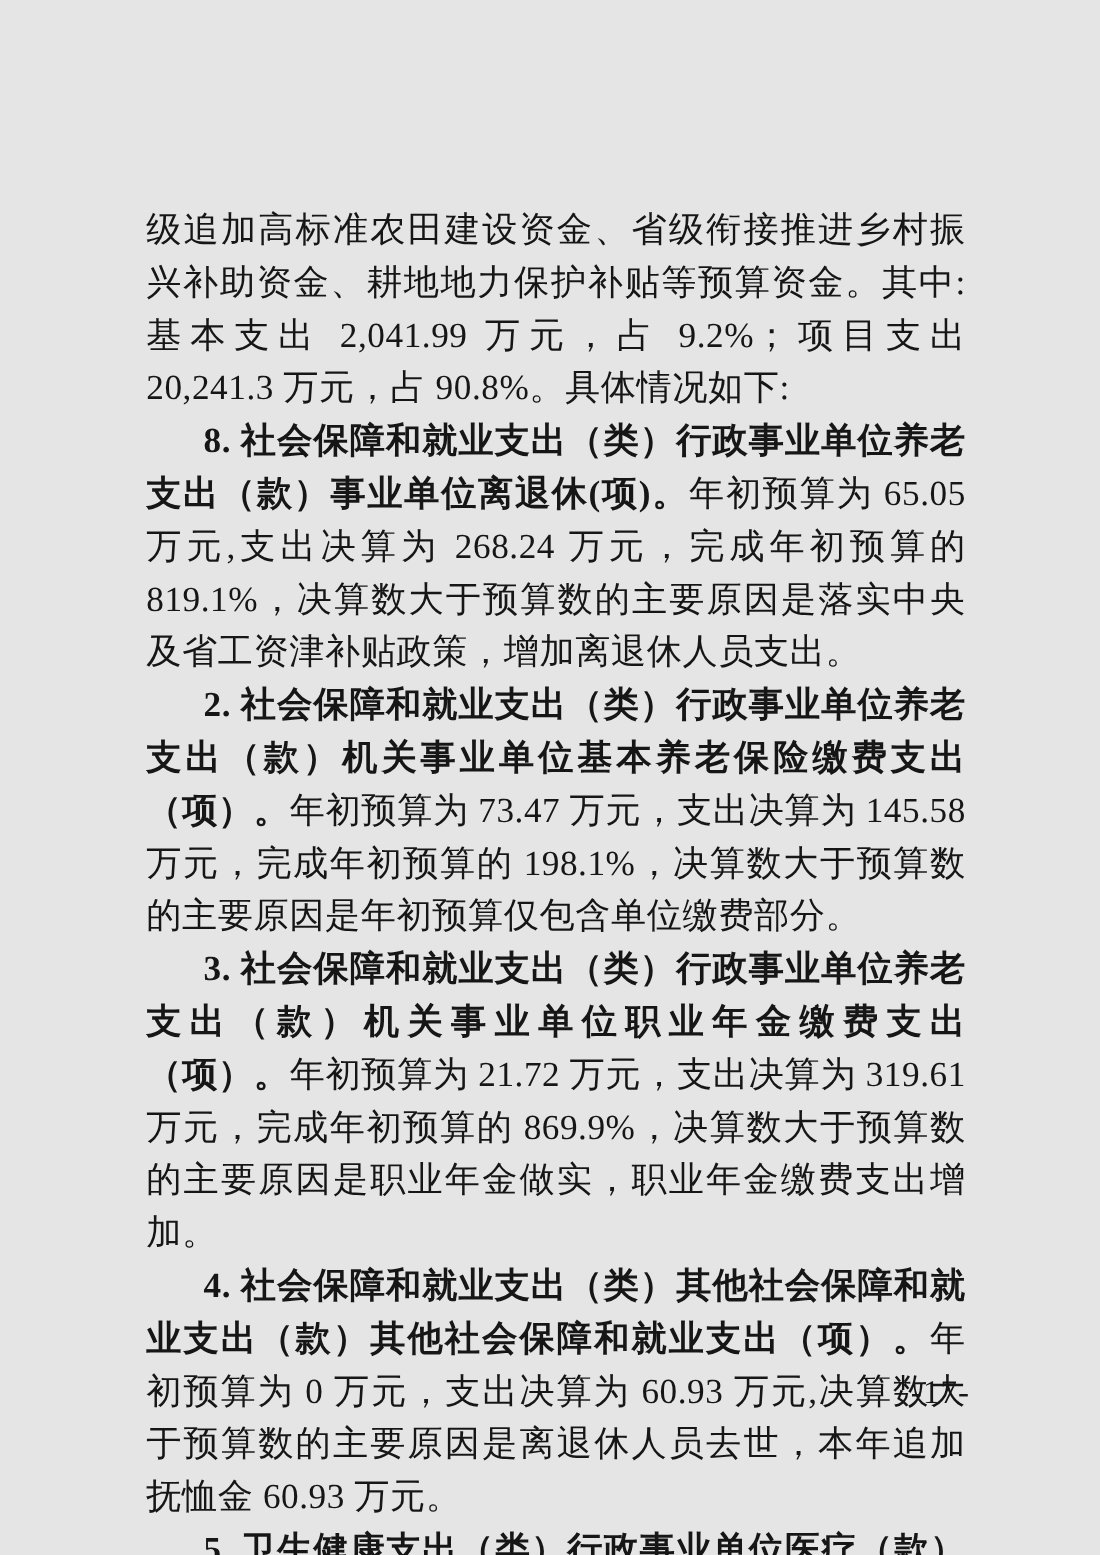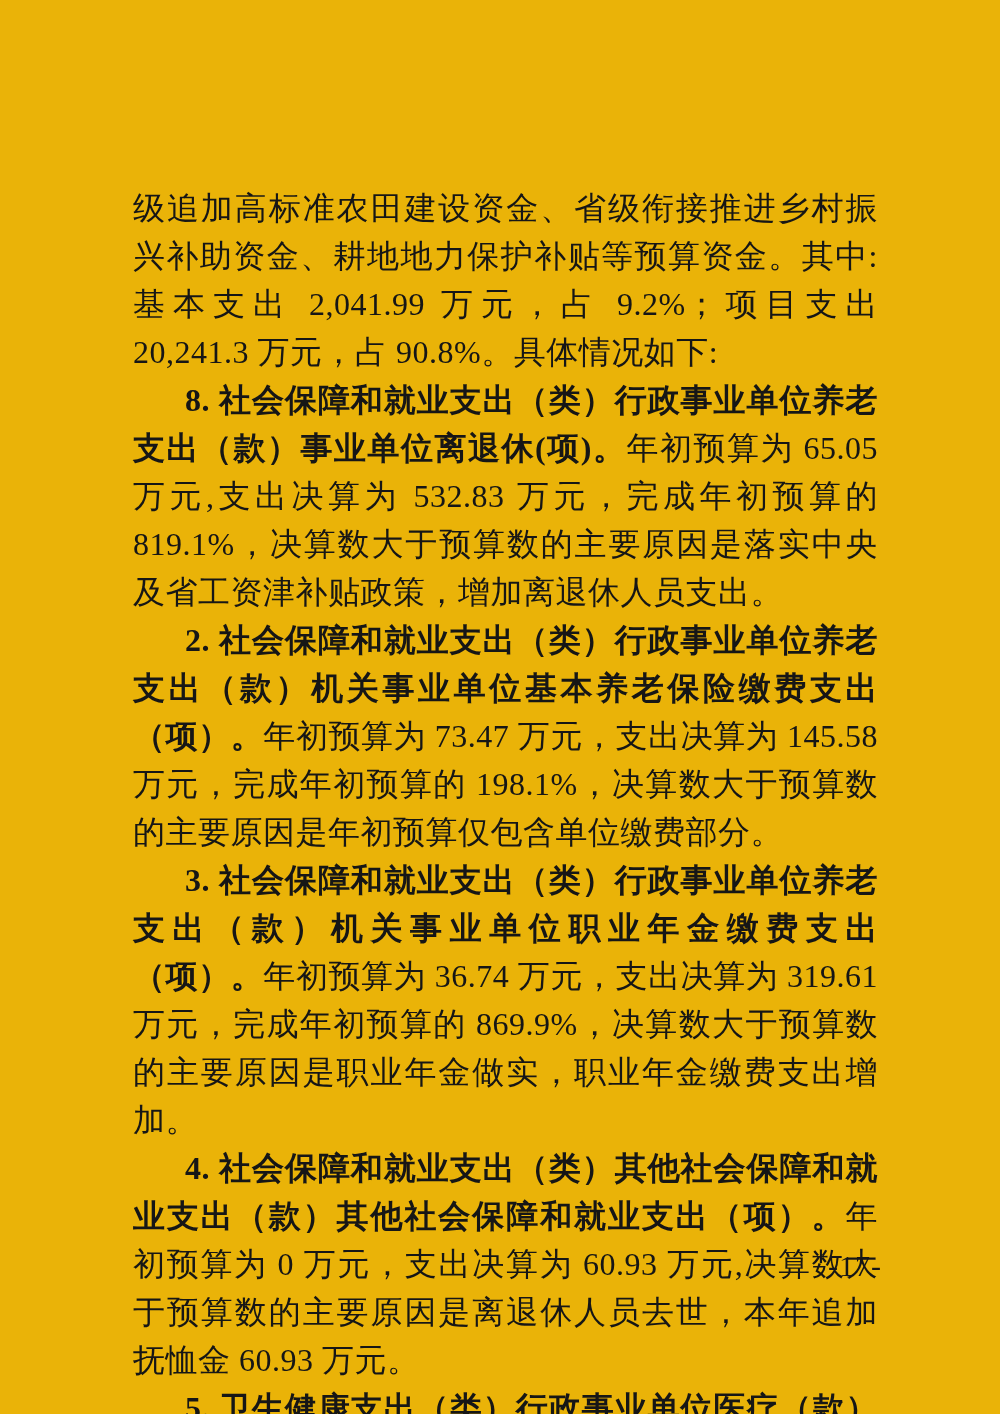--- a/index.html
+++ b/index.html
@@ -4,21 +4,21 @@
 <style>
   html, body {
     margin: 0;
     padding: 0;
     background: #ffffff;
   }
   .page {
     position: relative;
     width: 1000px;
     height: 1414px;
-    background: #eab308;
+    background: #e5e5e5;
     overflow: hidden;
     font-family: "Liberation Serif", "DejaVu Serif", serif;
     color: #161616;
   }
   .body-text {
     position: absolute;
     left: 133px;
     top: 184px;
     width: 745px;
     font-size: 32px;
@@ -50,25 +50,25 @@
   }
 </style>
 </head>
 <body>
 
 <div class="page">
   <div class="body-text">
 
     <p class="para intro">级追加高标准农田建设资金、省级衔接推进乡村振兴补助资金、耕地地力保护补贴等预算资金。其中:基本支出 2,041.99 万元，占 9.2%；项目支出 20,241.3 万元，占 90.8%。具体情况如下:</p>
 
-    <p class="para item"><span class="item-heading">8. 社会保障和就业支出（类）行政事业单位养老支出（款）事业单位离退休(项)。</span><span class="item-body">年初预算为 65.05 万元,支出决算为 532.83 万元，完成年初预算的 819.1%，决算数大于预算数的主要原因是落实中央及省工资津补贴政策，增加离退休人员支出。</span></p>
+    <p class="para item"><span class="item-heading">8. 社会保障和就业支出（类）行政事业单位养老支出（款）事业单位离退休(项)。</span><span class="item-body">年初预算为 65.05 万元,支出决算为 268.24 万元，完成年初预算的 819.1%，决算数大于预算数的主要原因是落实中央及省工资津补贴政策，增加离退休人员支出。</span></p>
 
     <p class="para item"><span class="item-heading">2. 社会保障和就业支出（类）行政事业单位养老支出（款）机关事业单位基本养老保险缴费支出（项）。</span><span class="item-body">年初预算为 73.47 万元，支出决算为 145.58 万元，完成年初预算的 198.1%，决算数大于预算数的主要原因是年初预算仅包含单位缴费部分。</span></p>
 
-    <p class="para item"><span class="item-heading">3. 社会保障和就业支出（类）行政事业单位养老支出（款）机关事业单位职业年金缴费支出（项）。</span><span class="item-body">年初预算为 36.74 万元，支出决算为 319.61 万元，完成年初预算的 869.9%，决算数大于预算数的主要原因是职业年金做实，职业年金缴费支出增加。</span></p>
+    <p class="para item"><span class="item-heading">3. 社会保障和就业支出（类）行政事业单位养老支出（款）机关事业单位职业年金缴费支出（项）。</span><span class="item-body">年初预算为 21.72 万元，支出决算为 319.61 万元，完成年初预算的 869.9%，决算数大于预算数的主要原因是职业年金做实，职业年金缴费支出增加。</span></p>
 
     <p class="para item"><span class="item-heading">4. 社会保障和就业支出（类）其他社会保障和就业支出（款）其他社会保障和就业支出（项）。</span><span class="item-body">年初预算为 0 万元，支出决算为 60.93 万元,决算数大于预算数的主要原因是离退休人员去世，本年追加抚恤金 60.93 万元。</span></p>
 
     <p class="para item"><span class="item-heading">5. 卫生健康支出（类）行政事业单位医疗（款）事业单位医疗（项）。</span></p>
 
   </div>
 
   <div class="page-number">-17-</div>
 </div>
 

